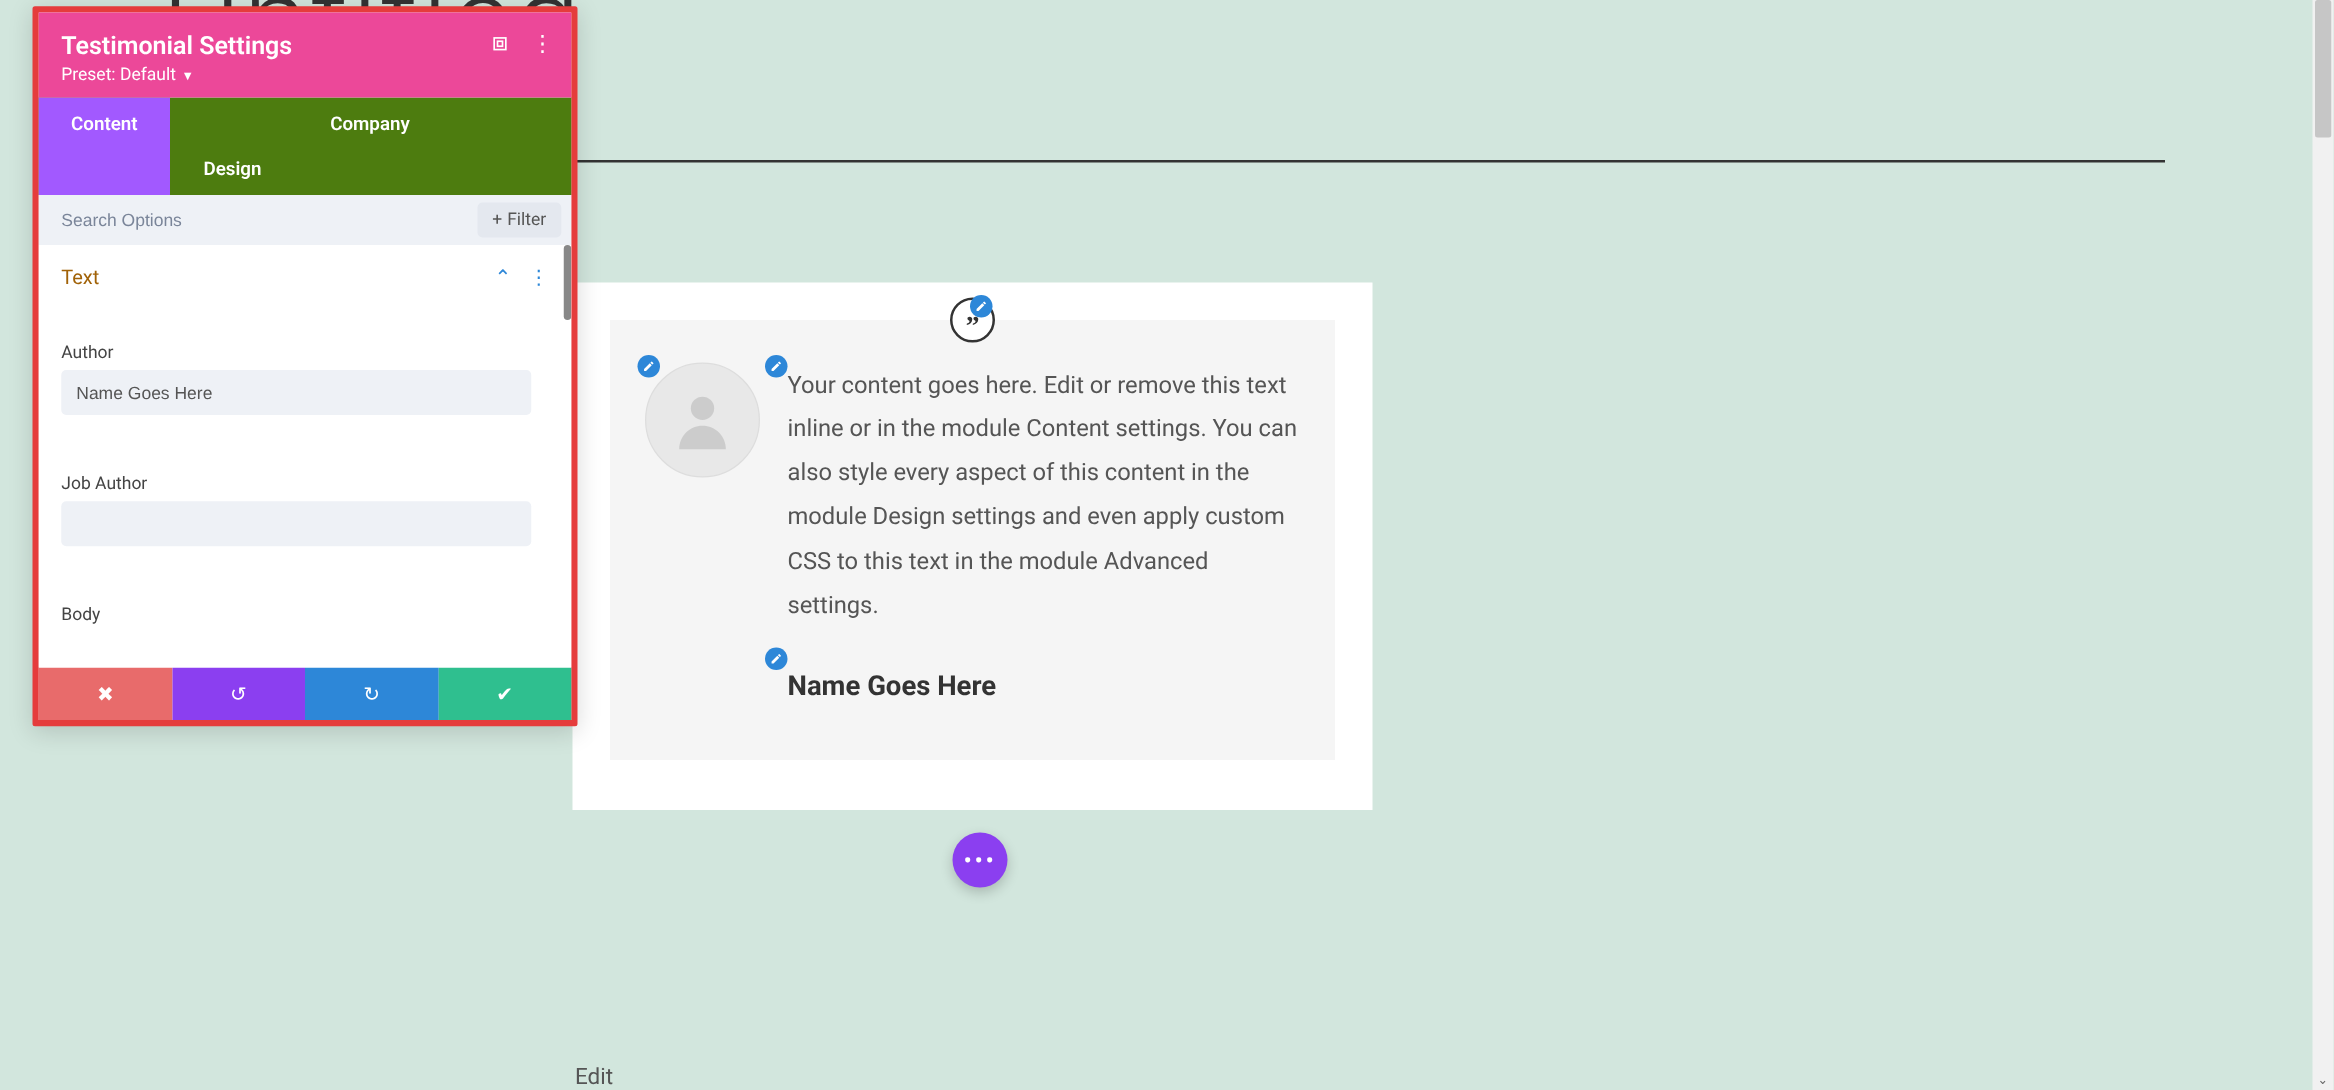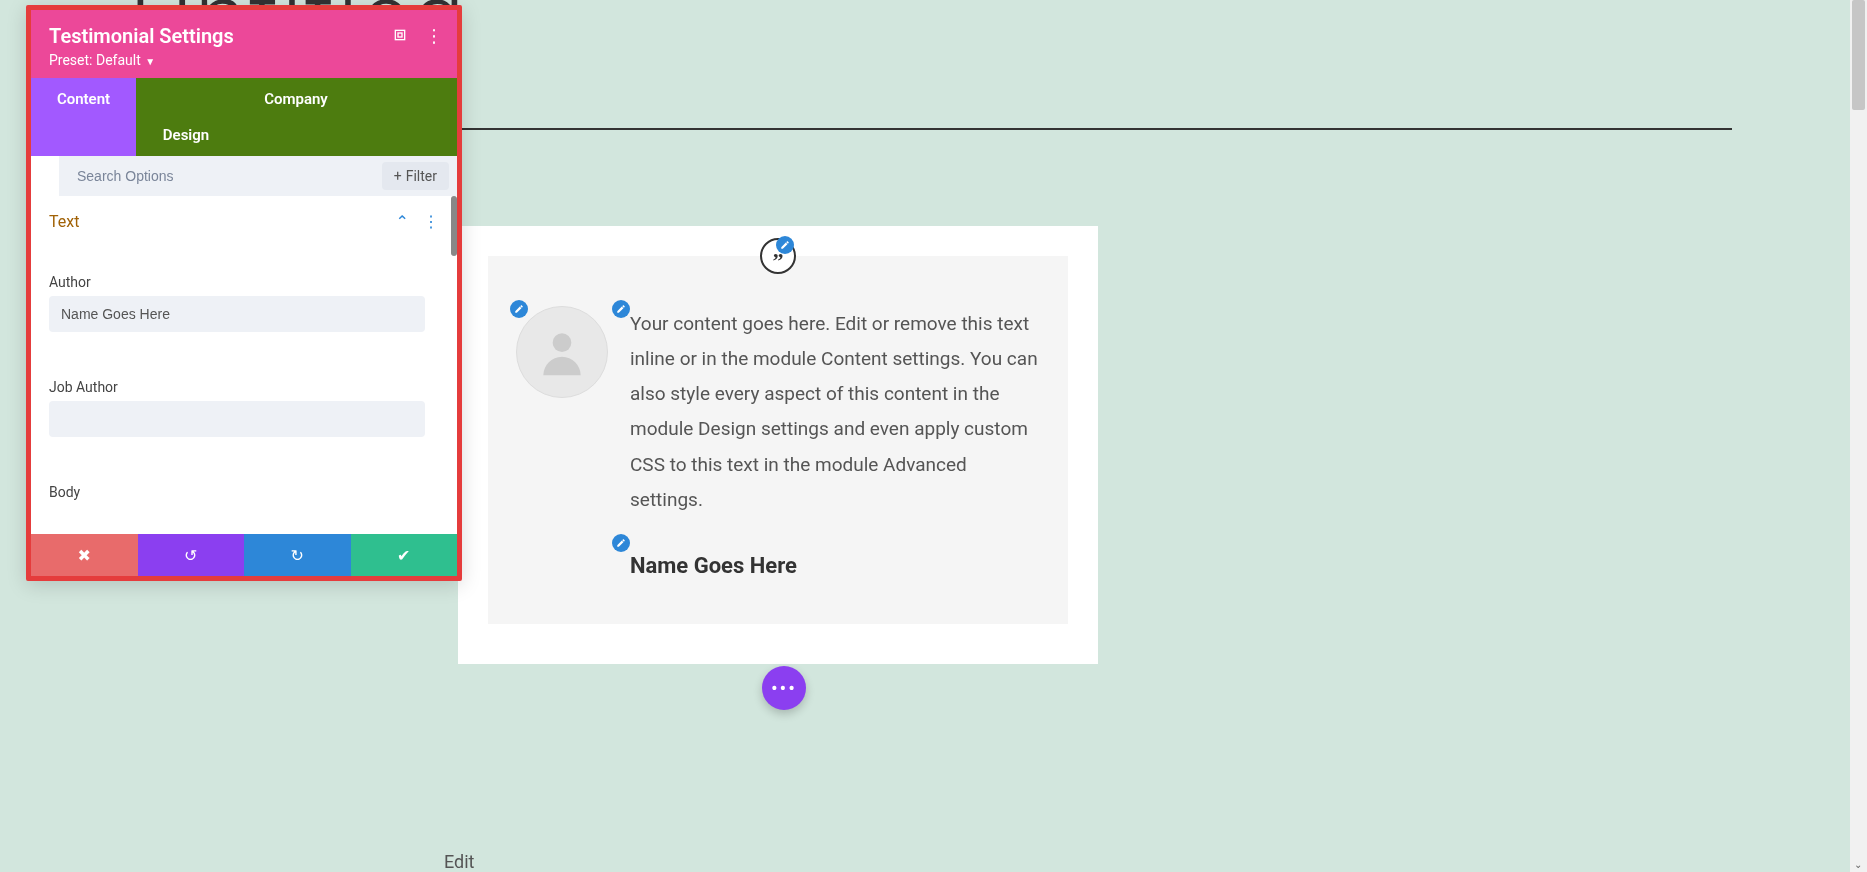--- a/index.html
+++ b/index.html
@@ -93,21 +93,20 @@
   .panel-tab.active {
     background: #a259ff;
   }
 
   .panel-search-row {
     background: #eef1f6;
     display: flex;
     align-items: center;
     justify-content: space-between;
     padding: 6px 8px 6px 18px;
-    margin-left: 28px;
   }
   .panel-search-input {
     flex: 1;
     border: none;
     background: transparent;
     font-size: 14px;
     color: #333;
     outline: none;
   }
   .panel-search-input::placeholder { color: #7a8599; }
@@ -238,21 +237,21 @@
     color: #fff;
     display:flex;
     align-items:center;
     justify-content:center;
     font-size: 10px;
     cursor: pointer;
     z-index:5;
   }
   .edit-dot svg { width:10px; height:10px; }
 
-  .module-row { display: flex; gap: 22px; position: relative; margin-top: 16px; }
+  .module-row { display: flex; gap: 22px; position: relative; }
   .avatar {
     width: 92px; height: 92px;
     border-radius: 50%;
     background: #e8e8e8;
     border: 1px solid #ddd;
     flex: 0 0 auto;
     display:flex;
     align-items:center;
     justify-content:center;
   }
@@ -286,21 +285,21 @@
     justify-content:center;
     cursor:pointer;
     box-shadow: 0 4px 10px rgba(0,0,0,0.2);
     font-size: 20px;
     letter-spacing: 2px;
   }
 
   .edit-label {
     position: absolute;
     bottom: 0;
-    left: 444px;
+    left: 460px;
     font-size: 18px;
     color: #555;
   }
 
   .right-scroll {
     position: absolute;
     right: 0;
     top: 0;
     width: 17px;
     height: 100%;

